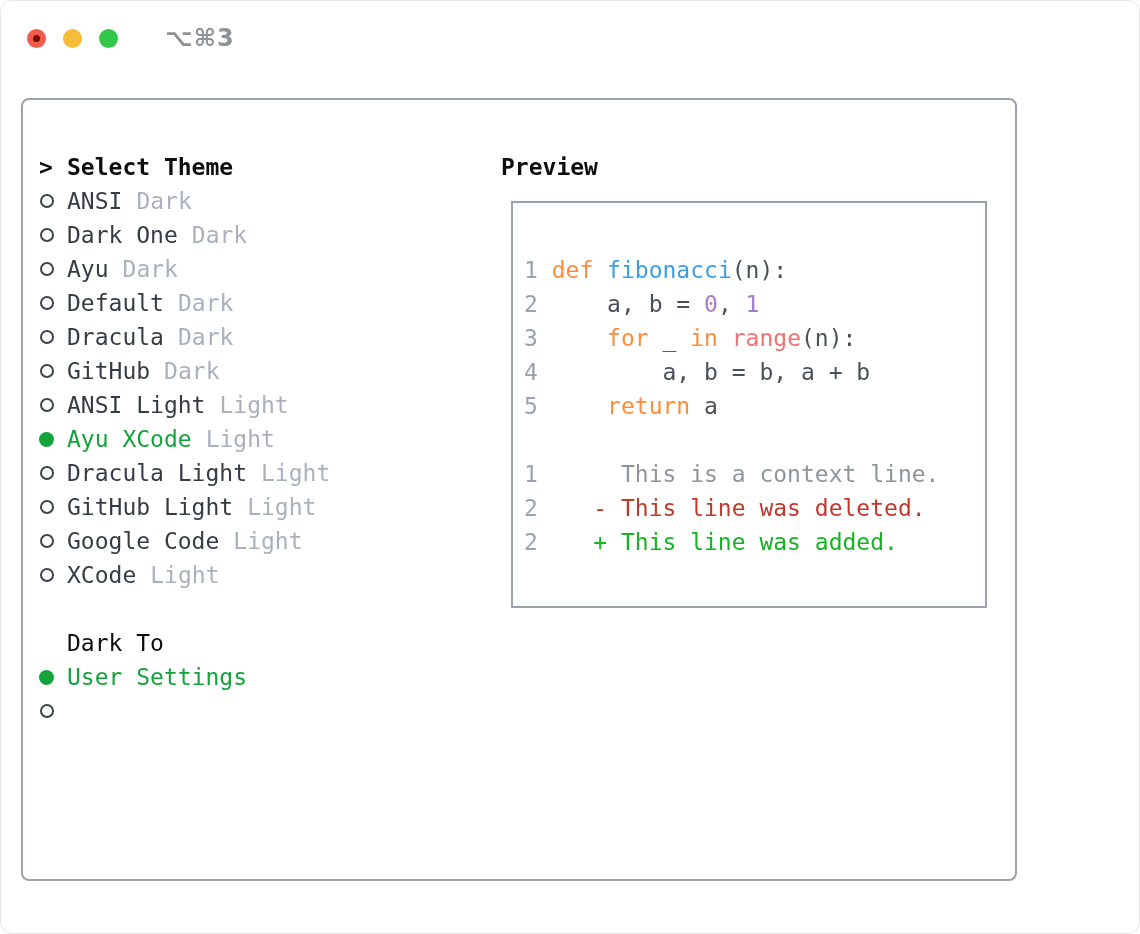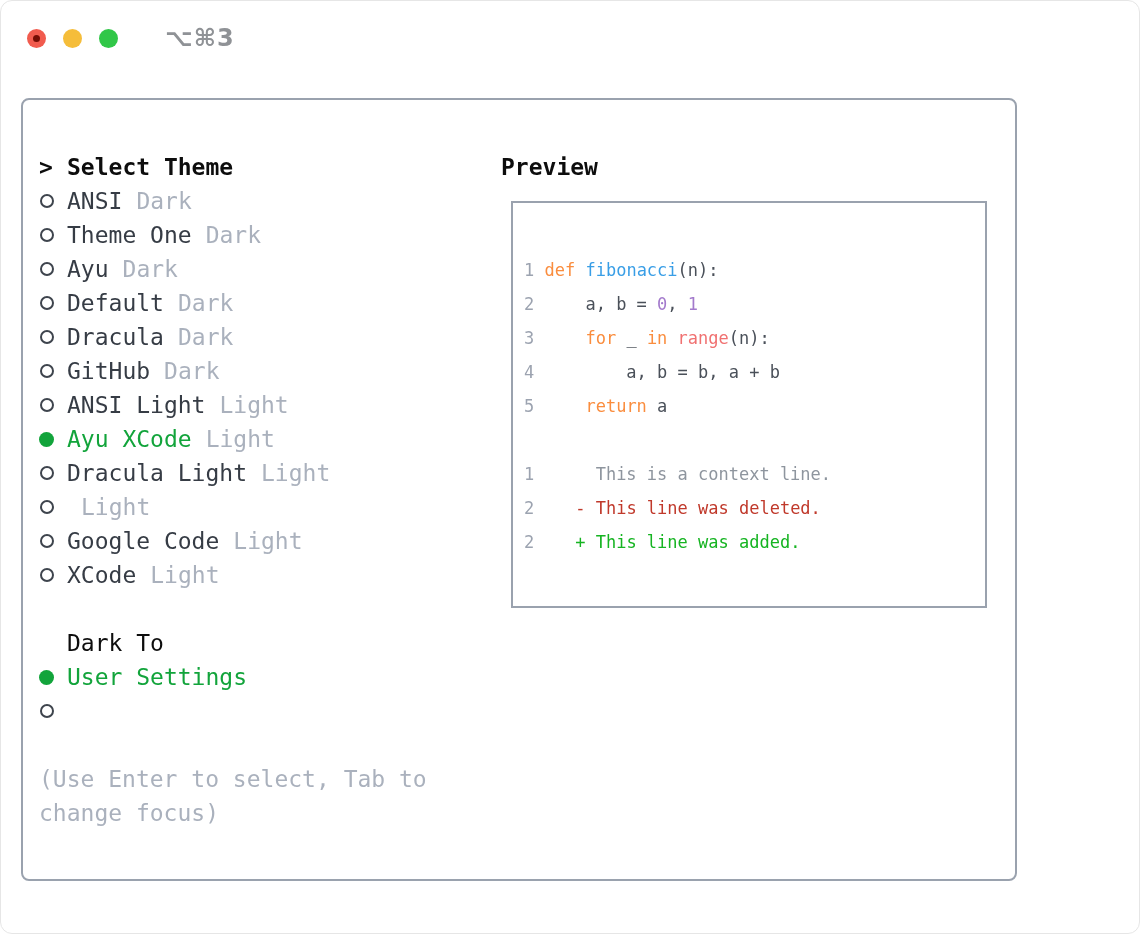--- a/index.html
+++ b/index.html
@@ -51,21 +51,21 @@
   
   .preview-header {
     position:absolute; left:478px; top:50px; height:34px; line-height:34px;
     font-size:23px; font-weight:bold; color:var(--heading_black);
   }
   .preview-box {
     position:absolute; left:488px; top:101px; width:476px; height:407px;
     border:2px solid var(--border_gray); box-sizing:border-box; background:#ffffff;
   }
   .code {
-    position:absolute; left:11px; top:50px; font-size:17px; line-height:34px;
+    position:absolute; left:11px; top:50px; font-size:23px; line-height:34px;
     white-space:pre;
   }
   .code-line { height:34px; min-height:34px; }
 </style>
 </head>
 <body>
 
 <div class="window">
 
   <div class="titlebar">
@@ -80,51 +80,47 @@
   <div class="panel">
 
     <div class="left-col">
       <div class="row">
         <span class="gutter"><span class="prompt">&gt;</span></span>
         <span class="header-text">Select Theme</span>
       </div>
 
       <div id="theme-items">
           <div class="row"><span class="gutter"><span class="bullet"></span></span><span class="iname" style="color: rgb(54, 60, 69);">ANSI</span><span class="variant">Dark</span></div>
-          <div class="row"><span class="gutter"><span class="bullet"></span></span><span class="iname" style="color: rgb(54, 60, 69);">Theme One</span><span class="variant">Dark</span></div>
+          <div class="row"><span class="gutter"><span class="bullet"></span></span><span class="iname" style="color: rgb(54, 60, 69);">Dark One</span><span class="variant">Dark</span></div>
           <div class="row"><span class="gutter"><span class="bullet"></span></span><span class="iname" style="color: rgb(54, 60, 69);">Ayu</span><span class="variant">Dark</span></div>
           <div class="row"><span class="gutter"><span class="bullet"></span></span><span class="iname" style="color: rgb(54, 60, 69);">Default</span><span class="variant">Dark</span></div>
           <div class="row"><span class="gutter"><span class="bullet"></span></span><span class="iname" style="color: rgb(54, 60, 69);">Dracula</span><span class="variant">Dark</span></div>
           <div class="row"><span class="gutter"><span class="bullet"></span></span><span class="iname" style="color: rgb(54, 60, 69);">GitHub</span><span class="variant">Dark</span></div>
           <div class="row"><span class="gutter"><span class="bullet"></span></span><span class="iname" style="color: rgb(54, 60, 69);">ANSI Light</span><span class="variant">Light</span></div>
           <div class="row"><span class="gutter"><span class="bullet selected"></span></span><span class="iname" style="color: rgb(18, 164, 59);">Ayu XCode</span><span class="variant">Light</span></div>
           <div class="row"><span class="gutter"><span class="bullet"></span></span><span class="iname" style="color: rgb(54, 60, 69);">Dracula Light</span><span class="variant">Light</span></div>
-          <div class="row"><span class="gutter"><span class="bullet"></span></span><span class="variant">Light</span></div>
+          <div class="row"><span class="gutter"><span class="bullet"></span></span><span class="iname" style="color: rgb(54, 60, 69);">GitHub Light</span><span class="variant">Light</span></div>
           <div class="row"><span class="gutter"><span class="bullet"></span></span><span class="iname" style="color: rgb(54, 60, 69);">Google Code</span><span class="variant">Light</span></div>
           <div class="row"><span class="gutter"><span class="bullet"></span></span><span class="iname" style="color: rgb(54, 60, 69);">XCode</span><span class="variant">Light</span></div>
         </div>
 
       <div class="spacer-row"></div>
 
       <div class="row">
         <span class="gutter"></span>
         <span class="apply-header">Dark To</span>
       </div>
 
       <div id="apply-items">
           <div class="row"><span class="gutter"><span class="bullet selected"></span></span><span class="iname" style="color: rgb(18, 164, 59);">User Settings</span></div>
           <div class="row"><span class="gutter"><span class="bullet"></span></span></div>
         </div>
 
       <div class="spacer-row"></div>
 
-      <div class="help">
-        <div>(Use Enter to select, Tab to</div>
-        <div>change focus)</div>
-      </div>
     </div>
 
     <div class="preview-header">Preview</div>
 
     <div class="preview-box">
       <div class="code" id="code"><div class="code-line"><span style="color: rgb(156, 163, 176);">1 </span><span style="color: rgb(250, 141, 62);">def</span><span style="color: rgb(74, 80, 89);"> </span><span style="color: rgb(57, 158, 230);">fibonacci</span><span style="color: rgb(74, 80, 89);">(n):</span></div><div class="code-line"><span style="color: rgb(156, 163, 176);">2</span><span style="color: rgb(74, 80, 89);">     a, b = </span><span style="color: rgb(163, 122, 204);">0</span><span style="color: rgb(74, 80, 89);">, </span><span style="color: rgb(163, 122, 204);">1</span></div><div class="code-line"><span style="color: rgb(156, 163, 176);">3</span><span style="color: rgb(74, 80, 89);">     </span><span style="color: rgb(250, 141, 62);">for</span><span style="color: rgb(74, 80, 89);"> _ </span><span style="color: rgb(250, 141, 62);">in</span><span style="color: rgb(74, 80, 89);"> </span><span style="color: rgb(240, 113, 113);">range</span><span style="color: rgb(74, 80, 89);">(n):</span></div><div class="code-line"><span style="color: rgb(156, 163, 176);">4</span><span style="color: rgb(74, 80, 89);">         a, b = b, a + b</span></div><div class="code-line"><span style="color: rgb(156, 163, 176);">5</span><span style="color: rgb(74, 80, 89);">     </span><span style="color: rgb(250, 141, 62);">return</span><span style="color: rgb(74, 80, 89);"> a</span></div><div class="code-line"></div><div class="code-line"><span style="color: rgb(156, 163, 176);">1</span><span style="color: rgb(142, 149, 158);">      This is a context line.</span></div><div class="code-line"><span style="color: rgb(156, 163, 176);">2</span><span style="color: rgb(74, 80, 89);">    </span><span style="color: rgb(192, 57, 43);">- This line was deleted.</span></div><div class="code-line"><span style="color: rgb(156, 163, 176);">2</span><span style="color: rgb(74, 80, 89);">    </span><span style="color: rgb(22, 180, 34);">+ This line was added.</span></div></div>
     </div>
 
   </div>
 </div>

